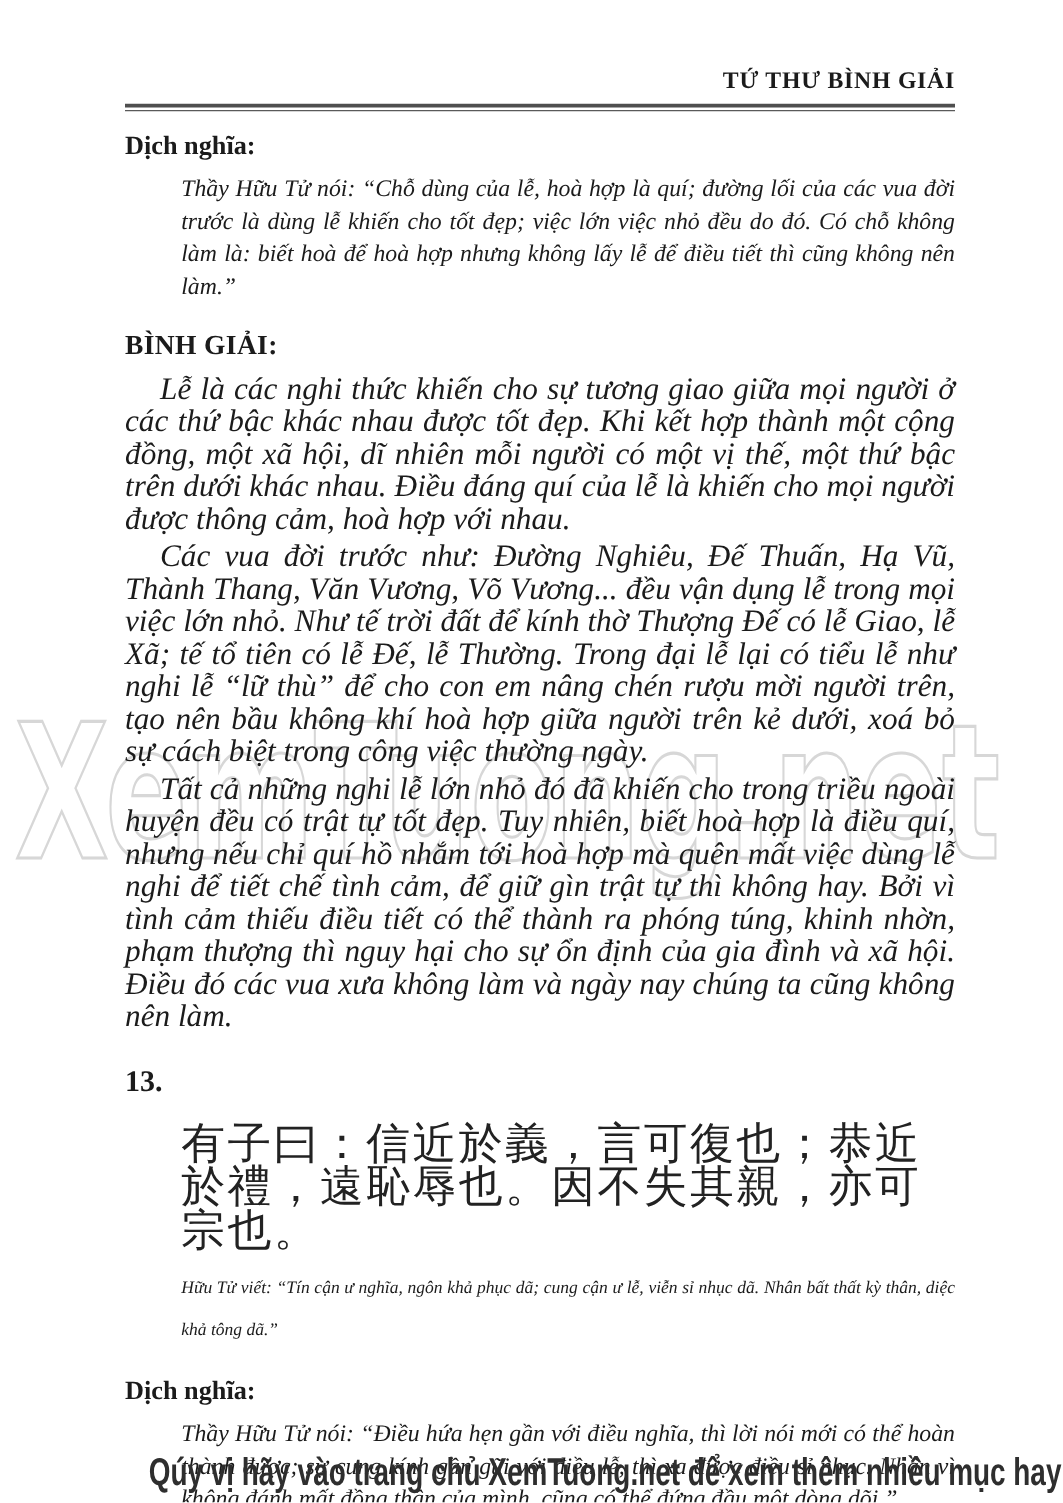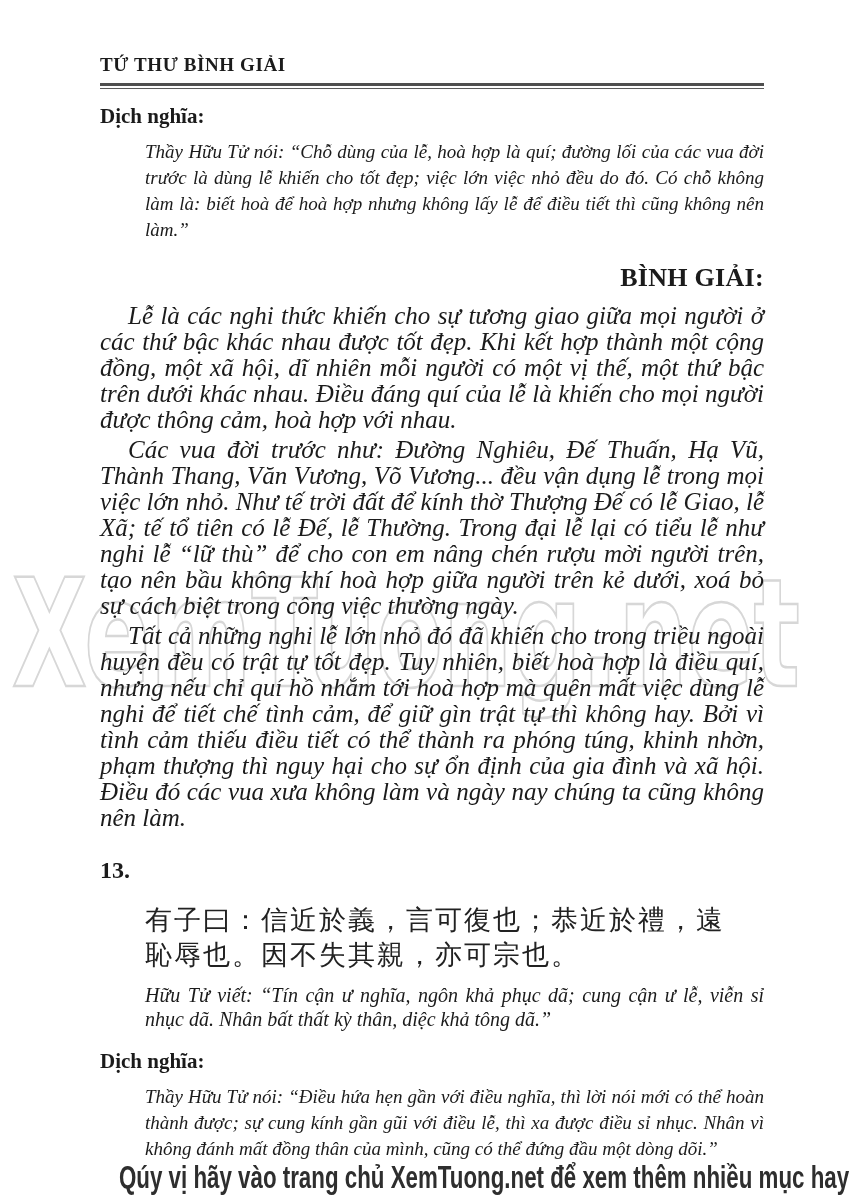--- a/index.html
+++ b/index.html
@@ -35,20 +35,21 @@
     left: 100px;
     top: 54px;
     width: 664px;
     z-index: 1;
   }
 
   .header-title {
     font-size: 19px;
     font-weight: bold;
     letter-spacing: 0.6px;
+    text-align: right;
   }
   .header-rule {
     margin-top: 7px;
     height: 2px;
     border-top: 3px solid #4f4f4f;
     border-bottom: 1px solid #5a5a5a;
   }
 
   .h-dich {
     font-size: 21px;
@@ -58,25 +59,24 @@
 
   .quote {
     margin-left: 45px;
     font-style: italic;
     font-size: 19px;
     line-height: 26px;
     text-align: justify;
   }
 
   .h-binh {
-    font-size: 26px;
+    font-size: 22px;
     font-weight: bold;
     letter-spacing: 0.3px;
     margin: 20px 0 10px 0;
-    text-align: right;
   }
 
   .para {
     font-size: 25px;
     line-height: 26px;
     text-align: justify;
     text-indent: 28px;
     margin: 0 0 4px 0;
     font-style: italic;
   }
@@ -84,31 +84,31 @@
   .section-no {
     font-size: 24px;
     font-weight: bold;
     margin: 26px 0 0 0;
   }
 
   .chinese {
     margin: 18px 0 0 45px;
     width: 600px;
     font-family: "DejaVu Serif", serif;
-    font-size: 27px;
+    font-size: 35px;
     line-height: 35px;
     letter-spacing: 2px;
     color: #222222;
   }
 
   .phonetic {
     margin: 11px 0 0 45px;
     font-style: italic;
-    font-size: 20px;
-    line-height: 24px;
+    font-size: 14px;
+    line-height: 34px;
     text-align: justify;
   }
 
   .h-dich2 { margin-top: 18px; }
 
   .page-number {
     font-size: 20px;
     font-weight: bold;
     margin-top: 28px;
   }

